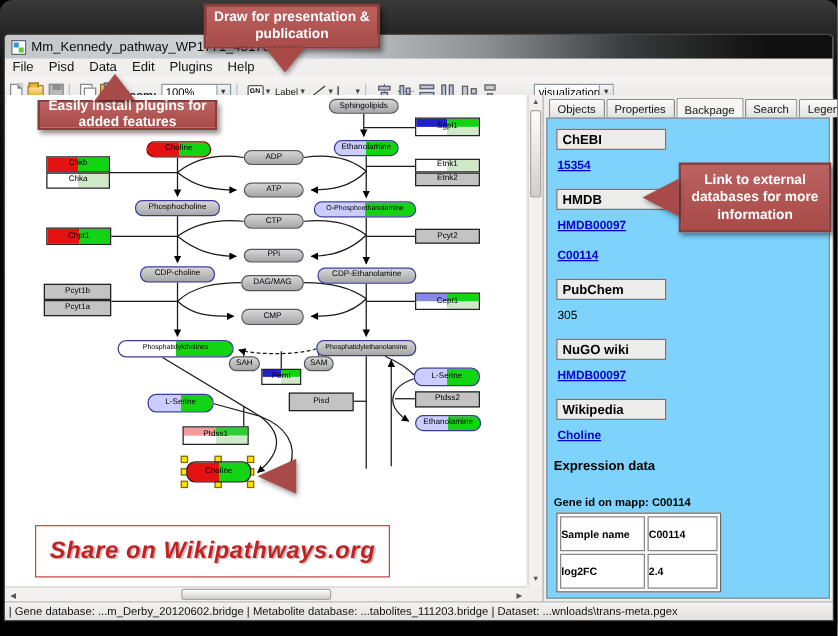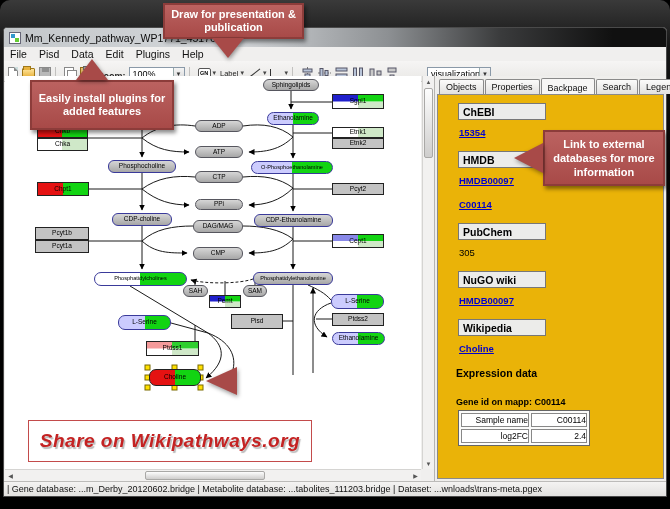--- a/index.html
+++ b/index.html
@@ -66,29 +66,29 @@
   .box { border:1px solid #222; }
   .gray { background:#c3c3c3; }
   .quad { background-image:linear-gradient(90deg,var(--tl) 50%,var(--tr) 50%),linear-gradient(90deg,var(--bl) 50%,var(--br) 50%);
           background-size:100% 50%,100% 50%; background-position:top,bottom; background-repeat:no-repeat,no-repeat; }
 
   
   #rpanel { position:absolute; right:0; top:48px; width:232px; height:405px; background:#efeeec; border-left:1px solid #b5b4b2; }
   #tabs { position:absolute; left:4px; top:2px; height:16px; display:flex; align-items:flex-end; }
   .tab { padding:2px 6px 2px; border:1px solid #8a8a8a; border-bottom:none; background:linear-gradient(#fbfbfa,#e2e1df); font-size:9px; color:#111; margin-right:1px; border-radius:2px 2px 0 0; }
   .tab.active { background:#f7f6f5; padding-top:4px; position:relative; top:1px; }
-  #bpcontent { position:absolute; left:2px; top:18px; right:2px; bottom:2px; background:#eab308; border:1px solid #8a8a8a; padding:8px 0 0 20px; overflow:hidden; }
+  #bpcontent { position:absolute; left:2px; top:18px; right:2px; bottom:2px; background:#7dd3fc; border:1px solid #8a8a8a; padding:8px 0 0 7px; overflow:hidden; }
   .bp-header { width:88px; height:17px; border:1px solid #777; background:#ececea; font-size:10.5px; font-weight:bold; display:flex; align-items:center; padding-left:4px; color:#000; }
   .bp-header.wide { width:93px; }
   .bp-link { display:block; font-size:9.5px; font-weight:bold; color:#0000cc; text-decoration:underline; margin:7px 0 13px 1px; }
   .bp-plain { display:block; font-size:9.5px; color:#000; margin:7px 0 13px 1px; }
   .bp-exp { font-size:10.5px; font-weight:bold; margin:4px 0 18px -2px; }
   .bp-geneid { font-size:9px; font-weight:bold; margin-bottom:3px; margin-left:-2px; }
   table.exp { border-collapse:separate; border-spacing:2px; border:1px solid #666; background:#fbfbfa; }
-  table.exp td { border:1px solid #888; font-size:8.5px; font-weight:normal; text-align:right; height:14px; background:#fff; }
+  table.exp td { border:1px solid #888; font-size:8.5px; font-weight:bold; text-align:left; height:28px; background:#fff; }
   table.exp td:first-child { width:68px; } table.exp td:last-child { width:56px; }
 
   
   #statusbar { position:absolute; left:0; bottom:0; width:100%; height:15px; background:linear-gradient(#f4f3f2,#e2e1df); border-top:1px solid #bcbbb9; font-size:9px; color:#111; display:flex; align-items:center; padding-left:3px; white-space:nowrap; overflow:hidden;margin-top:32px; }
 
   
   .callout { position:absolute; background:linear-gradient(180deg,#bb6260,#a84a48); border:2px solid #8c3c3a; color:#fff; font-weight:bold; text-align:center; box-shadow:2px 3px 4px rgba(0,0,0,0.45); display:flex; align-items:center; justify-content:center; z-index:30; }
   .ctri { position:absolute; width:0; height:0; z-index:30; filter:drop-shadow(1px 2px 2px rgba(0,0,0,0.4)); }
   #share { position:absolute; left:28px; top:420px; width:284px; height:42px; background:#fff; border:1px solid #c34b4b; z-index:25;
            display:flex; align-items:center; justify-content:center; font-size:19px; font-weight:bold; font-style:italic; color:#c42222; text-shadow:1.5px 1.5px 1px #bbb; letter-spacing:0.5px; }
@@ -364,21 +364,21 @@
     </div>
 
     <div id="statusbar">
       <span>| Gene database: ...m_Derby_20120602.bridge | Metabolite database: ...tabolites_111203.bridge | Dataset: ...wnloads\trans-meta.pgex</span>
     </div>
   </div>
 
   <div class="callout" style="left:163px;top:3px;width:141px;height:36px;font-size:11px;line-height:13px;padding:0 4px;">Draw for presentation &amp; publication</div>
   <div class="ctri" style="left:212px;top:38px;border-left:16px solid transparent;border-right:16px solid transparent;border-top:20px solid #a84a48;"></div>
 
-  <div class="callout" style="left:30px;top:80px;width:144px;height:50px;font-size:11px;line-height:13px;padding:0 4px;text-align:center;">Easily install plugins for added features</div>
+  <div class="callout" style="left:30px;top:80px;width:144px;height:24px;font-size:11px;line-height:13px;padding:0 4px;text-align:center;">Easily install plugins for added features</div>
   <div class="ctri" style="left:76px;top:59px;border-left:16px solid transparent;border-right:16px solid transparent;border-bottom:21px solid #a84a48;"></div>
 
   <div class="callout" style="left:543px;top:130px;width:122px;height:56px;font-size:11px;line-height:14px;padding:0 3px;">Link to external databases for more information</div>
   <div class="ctri" style="left:514px;top:143px;border-top:15px solid transparent;border-bottom:15px solid transparent;border-right:29px solid #a84a48;"></div>
 
   <div class="ctri" style="left:206px;top:367px;border-top:14px solid transparent;border-bottom:14px solid transparent;border-right:31px solid #a84a48;"></div>
 
   <div id="share">
     <span>Share on Wikipathways.org</span>
   </div>

